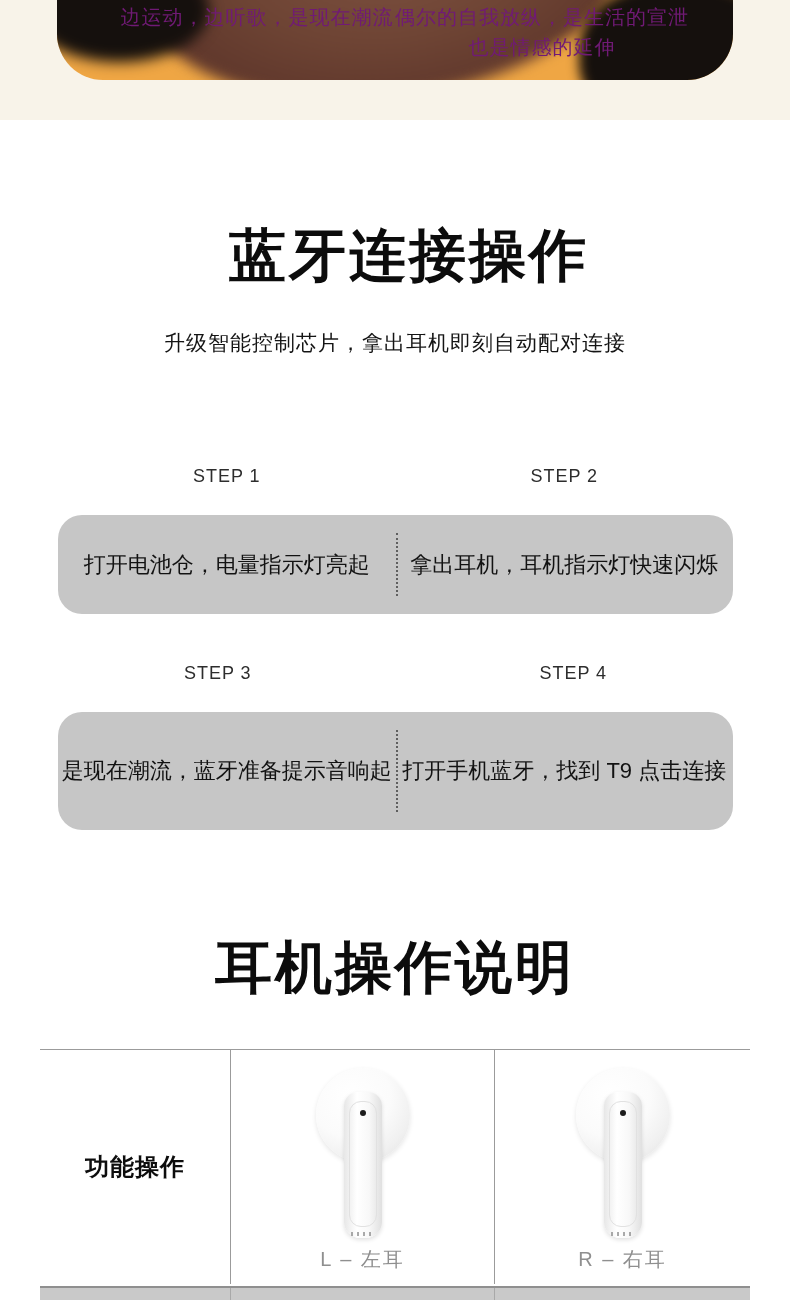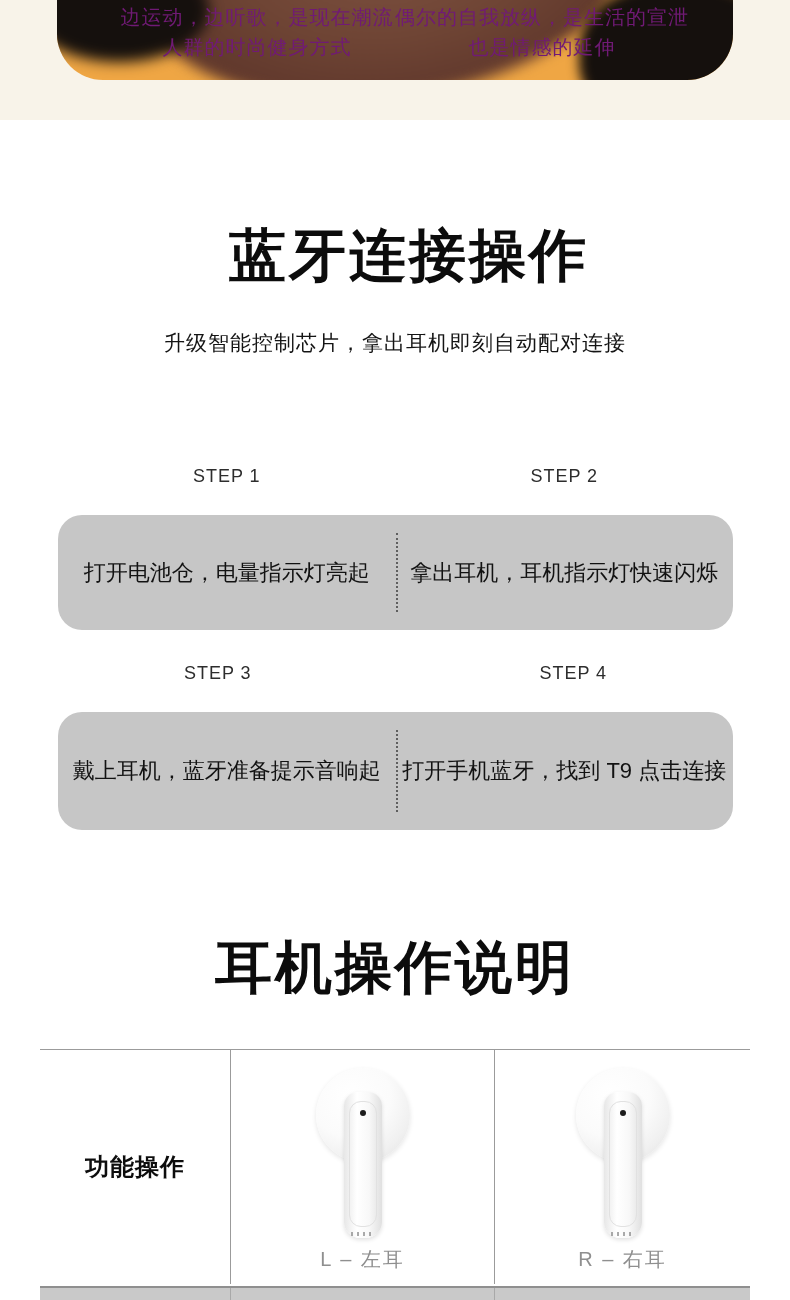--- a/index.html
+++ b/index.html
@@ -76,21 +76,21 @@
   .step-label{
     flex:1;text-align:center;
     font-size:18px;color:#2d2d2d;letter-spacing:1px;
   }
   .step-box{
     position:absolute;left:58px;width:675px;
     background:var(--step-box-gray);
     border-radius:24px;
     display:flex;align-items:center;
   }
-  .step-box-1{top:515px;height:115px;}
+  .step-box-1{top:515px;height:99px;}
   .step-box-2{top:712px;height:118px;}
   .step-cell{
     flex:1;text-align:center;
     font-size:22px;color:#121212;
   }
   .step-divider{
     position:absolute;left:50%;top:18px;bottom:18px;width:0;
     border-left:2px dotted #5f5f5f;
   }
 
@@ -156,21 +156,20 @@
 <body>
 
 <div class="cream-band"></div>
 
 <div class="hero">
   <div class="hero-skin"></div>
   <div class="hero-hair-left"></div>
   <div class="hero-hair-right"></div>
   <div class="hero-caption left">
     <div>边运动，边听歌，是现在潮流</div>
-    <div>人群的时尚健身方式</div>
   </div>
   <div class="hero-caption right">
     <div>偶尔的自我放纵，是生活的宣泄</div>
     <div>也是情感的延伸</div>
   </div>
 </div>
 
 <h1 class="big-title title-bluetooth">蓝牙连接操作</h1>
 <div class="subtitle">
   <div>升级智能控制芯片，拿出耳机即刻自动配对连接</div>
@@ -184,21 +183,21 @@
   <div class="step-cell">打开电池仓，电量指示灯亮起</div>
   <div class="step-divider"></div>
   <div class="step-cell">拿出耳机，耳机指示灯快速闪烁</div>
 </div>
 
 <div class="step-row step-row-2">
   <div class="step-label">STEP 3</div>
   <div class="step-label">STEP 4</div>
 </div>
 <div class="step-box step-box-2">
-  <div class="step-cell">戴上耳机，蓝牙准备提示音响起</div>
+  <div class="step-cell">是现在潮流，蓝牙准备提示音响起</div>
   <div class="step-divider"></div>
   <div class="step-cell">打开手机蓝牙，找到 T9 点击连接</div>
 </div>
 
 <h1 class="big-title title-operation">耳机操作说明</h1>
 
 <div class="op-table">
   <div class="op-row-1">
     <div class="op-cell op-cell-header">功能操作</div>
     <div class="op-cell op-cell-left">

